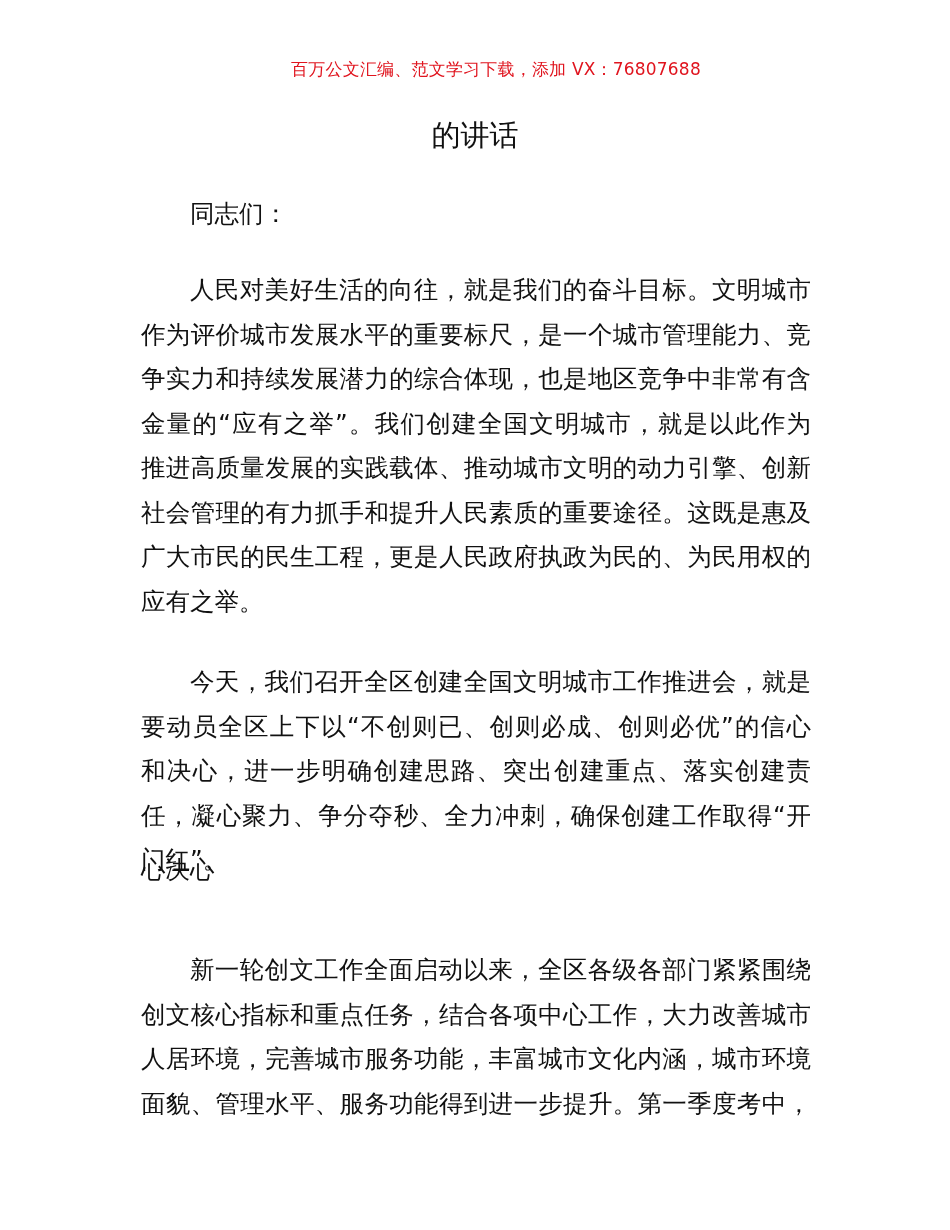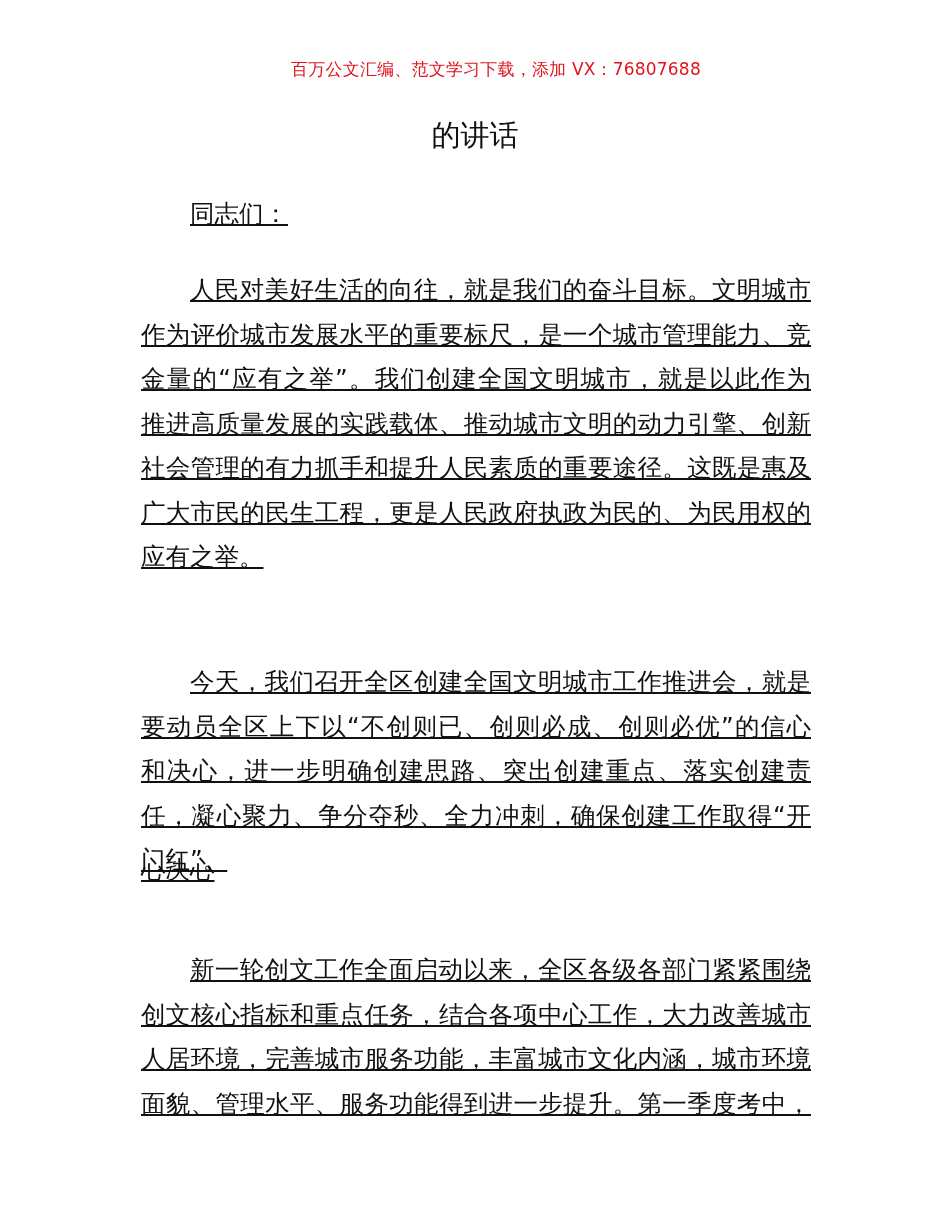--- a/index.html
+++ b/index.html
@@ -3,40 +3,41 @@
 <meta charset="utf-8">
 <style>
   html, body { margin: 0; padding: 0; background: #ffffff; }
   body { width: 950px; height: 1230px; position: relative; overflow: hidden;
          font-family: "DejaVu Sans", "Liberation Sans", sans-serif; color: #111111; }
   .watermark { position: absolute; top: 58px; left: 0; width: 950px; text-align: center;
                font-size: 17px; color: #e0141e; letter-spacing: 0.2px; margin-left: 21px; }
   .title { position: absolute; top: 112px; left: 140px; width: 670px; text-align: center;
            font-size: 29px; line-height: 46px; color: #111; }
   .body-text { position: absolute; left: 141px; width: 670px; font-size: 24.5px; line-height: 44.5px; }
-  .line { display: block; white-space: nowrap; text-align: justify; text-align-last: justify; height: 44.5px; text-decoration: underline; }
+  .line { display: block; white-space: nowrap; text-align: justify; text-align-last: justify; height: 44.5px; }
   .line.last { text-align-last: left; }
   .indent { padding-left: 49px; }
 </style>
 </head>
 <body>
 
 <div class="watermark">百万公文汇编、范文学习下载，添加 VX：76807688</div>
 
 <div class="title">
   <span class="tline" style="display:block">的讲话</span>
 </div>
 
 <div class="body-text" style="top:192px;">
   <span class="line last indent">同志们：</span>
 </div>
 
 <div class="body-text" style="top:268px;">
   <span class="line indent">人民对美好生活的向往，就是我们的奋斗目标。文明城市</span>
   <span class="line">作为评价城市发展水平的重要标尺，是一个城市管理能力、竞</span>
+  <span class="line">争实力和持续发展潜力的综合体现，也是地区竞争中非常有含</span>
   <span class="line">金量的“应有之举”。我们创建全国文明城市，就是以此作为</span>
   <span class="line">推进高质量发展的实践载体、推动城市文明的动力引擎、创新</span>
   <span class="line">社会管理的有力抓手和提升人民素质的重要途径。这既是惠及</span>
   <span class="line">广大市民的民生工程，更是人民政府执政为民的、为民用权的</span>
   <span class="line last">应有之举。</span>
 </div>
 
 <div class="body-text" style="top:660px;">
   <span class="line indent">今天，我们召开全区创建全国文明城市工作推进会，就是</span>
   <span class="line">要动员全区上下以“不创则已、创则必成、创则必优”的信心</span>

